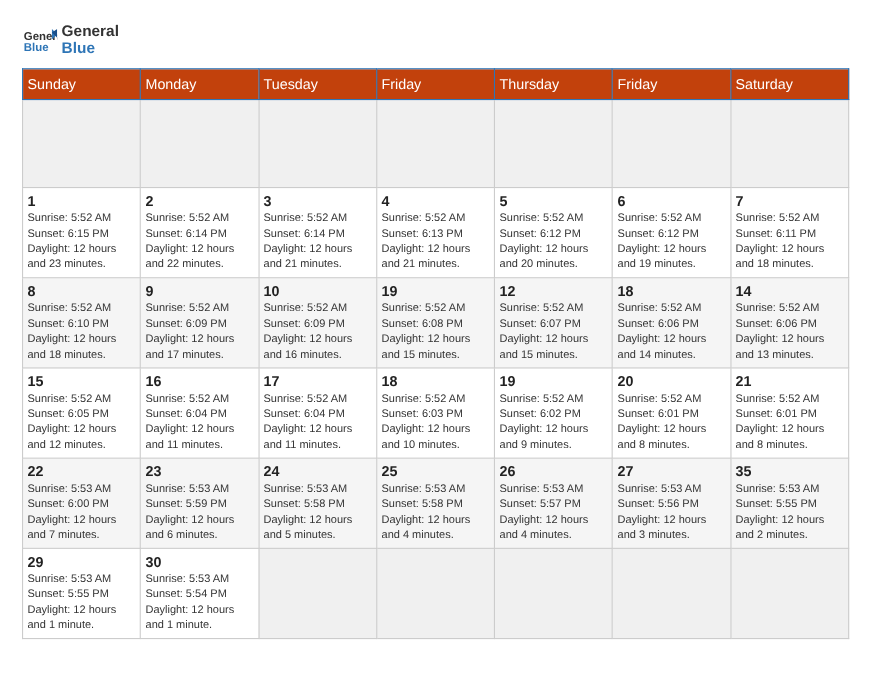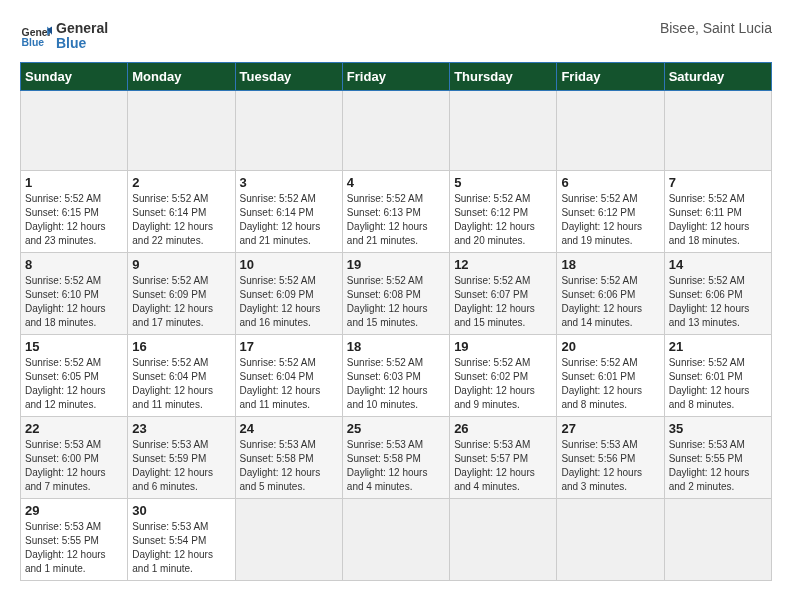--- a/index.html
+++ b/index.html
@@ -36,26 +36,26 @@
     .location-title {
       font-size: 14px;
       color: #555;
     }
     table {
       width: 100%;
       border-collapse: collapse;
       font-size: 11px;
     }
     thead tr th {
-      background-color: #14532d;
+      background-color: #c2410c;
       color: #fff;
       padding: 6px 4px;
       text-align: left;
       font-size: 13px;
-      font-weight: bold;
+      font-weight: normal;
       border: 1px solid #2e75b6;
     }
     tbody tr td {
       border: 1px solid #ccc;
       vertical-align: top;
       padding: 4px;
       width: 14.28%;
       height: 80px;
       background: #fff;
     }
@@ -91,21 +91,20 @@
       <text x="2" y="33" font-size="13" font-weight="bold" fill="#2e75b6" font-family="Arial">Blue</text>
       <polygon points="34,8 40,14 34,20" fill="#2e75b6"></polygon>
       <polygon points="34,12 40,8 40,18" fill="#1a4f8a"></polygon>
     </svg>
     <div>
       <div style="font-size:14px;font-weight:bold;color:#333;line-height:1.1;">General</div>
       <div style="font-size:14px;font-weight:bold;color:#2e75b6;line-height:1.1;">Blue</div>
     </div>
   </div>
   <div class="title-area">
-    <div class="location-title">Bisee, Saint Lucia</div>
   </div>
 </div>
 
 <table>
   <thead>
     <tr id="weekday-header">
     <th>Sunday</th>
         <th>Monday</th>
         <th>Tuesday</th>
         <th>Friday</th>

